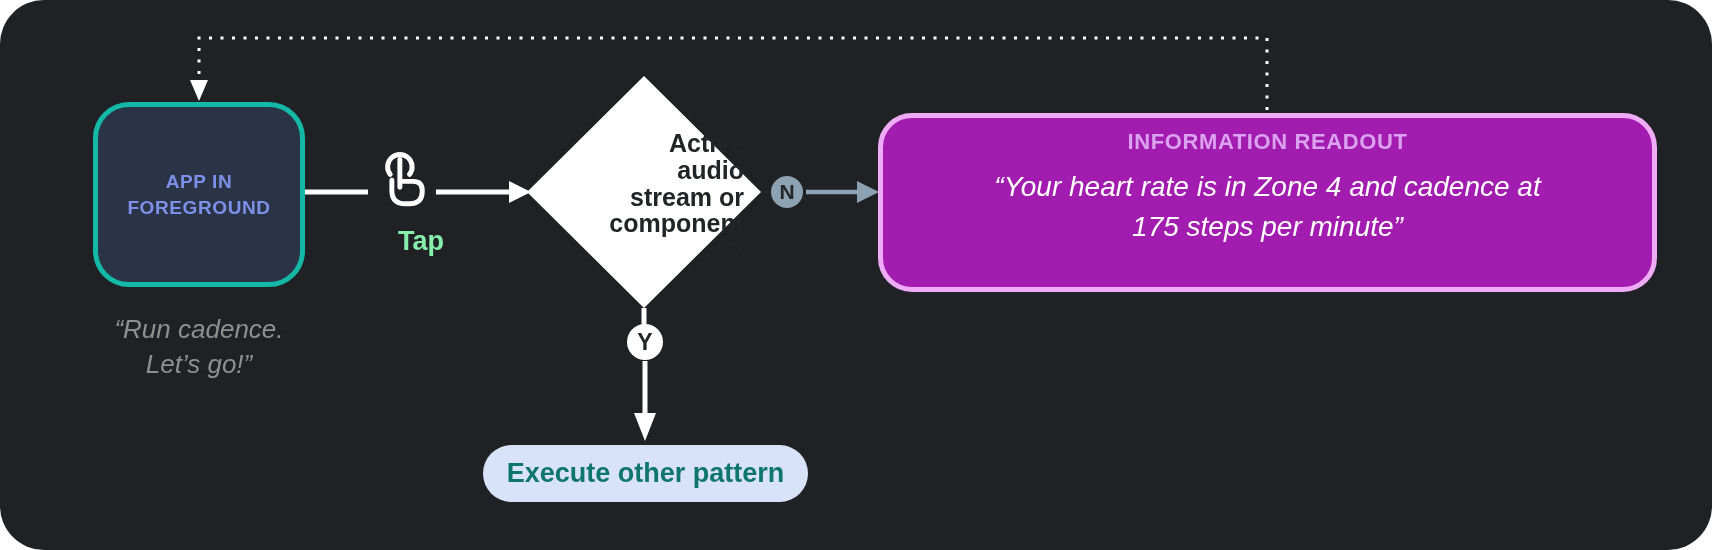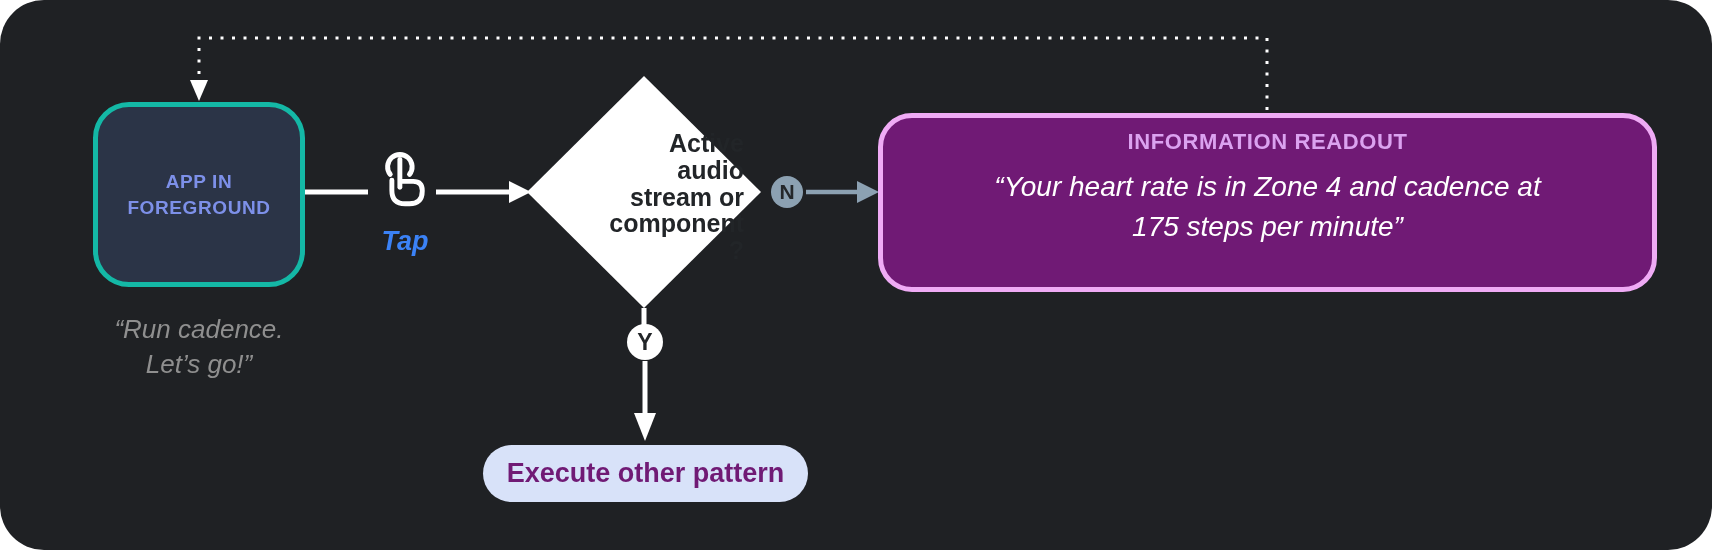--- a/index.html
+++ b/index.html
@@ -19,51 +19,51 @@
     color:#7d90e9;font-weight:bold;font-size:19px;line-height:1.35;
     letter-spacing:.6px;white-space:pre-line;
   }
   .app-caption{
     position:absolute;left:74px;top:312px;width:250px;text-align:center;
     color:#8f8f8f;font-style:italic;font-size:26px;line-height:1.35;white-space:pre-line;
   }
   
   .tap-icon-wrap{position:absolute;left:376px;top:152px;width:52px;height:64px;}
   .tap-label{
-    position:absolute;left:360px;top:226px;width:90px;text-align:center;
-    color:#3b82f6;font-weight:bold;font-size:27px;font-style:italic;
+    position:absolute;left:376px;top:226px;width:90px;text-align:center;
+    color:#86efac;font-weight:bold;font-size:27px;
   }
   
   .decision-label{
     position:absolute;left:544px;top:130px;width:200px;text-align:right;
     color:#222528;font-weight:bold;font-size:25px;line-height:1.07;white-space:pre-line;
   }
   
   .badge{position:absolute;border-radius:50%;display:flex;align-items:center;justify-content:center;font-weight:bold;}
   .badge-no{left:771px;top:176px;width:32px;height:32px;background:#8ca1b2;color:#24272a;font-size:21px;}
   .badge-yes{left:627px;top:324px;width:36px;height:36px;background:#ffffff;color:#222528;font-size:23px;}
   
   .readout-node{
     left:878px;top:113px;width:779px;height:179px;
-    background:#701a75;border:5px solid #efabf5;border-radius:34px;
+    background:#a21caf;border:5px solid #efabf5;border-radius:34px;
     flex-direction:column;justify-content:flex-start;padding-top:11px;
   }
   .readout-title{
     color:#dba2f0;font-weight:bold;font-size:22px;letter-spacing:.6px;
   }
   .readout-quote{
     margin-top:12px;color:#ffffff;font-weight:normal;font-style:italic;
     font-size:28px;line-height:1.43;white-space:pre-line;
   }
   
   .execute-node{
     left:483px;top:445px;width:325px;height:57px;
     background:#d8e2f9;border-radius:29px;
   }
-  .execute-label{color:#701a75;font-weight:bold;font-size:27px;}
+  .execute-label{color:#0f766e;font-weight:bold;font-size:27px;}
 </style>
 </head>
 <body>
 
 <div class="canvas">
 
   <svg class="layer" viewBox="0 0 1712 550">
 
     <polyline points="1267,110 1267,38 199,38 199,80" fill="none" stroke="#ffffff" stroke-width="3" stroke-dasharray="3 8.5"></polyline>
     <polygon points="190,80 208,80 199,101" fill="#ffffff"></polygon>

